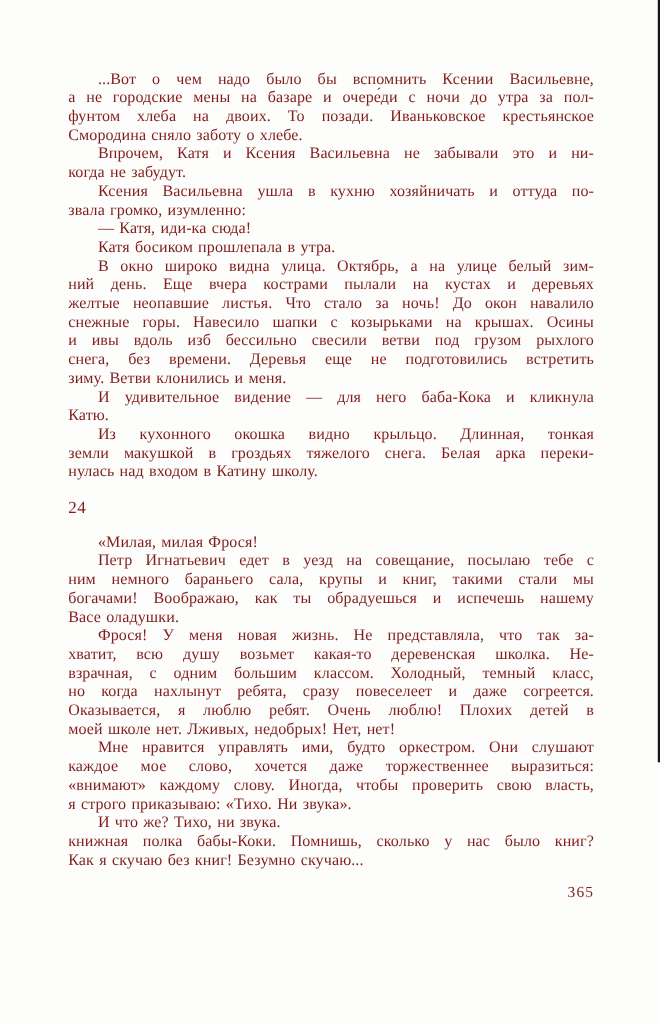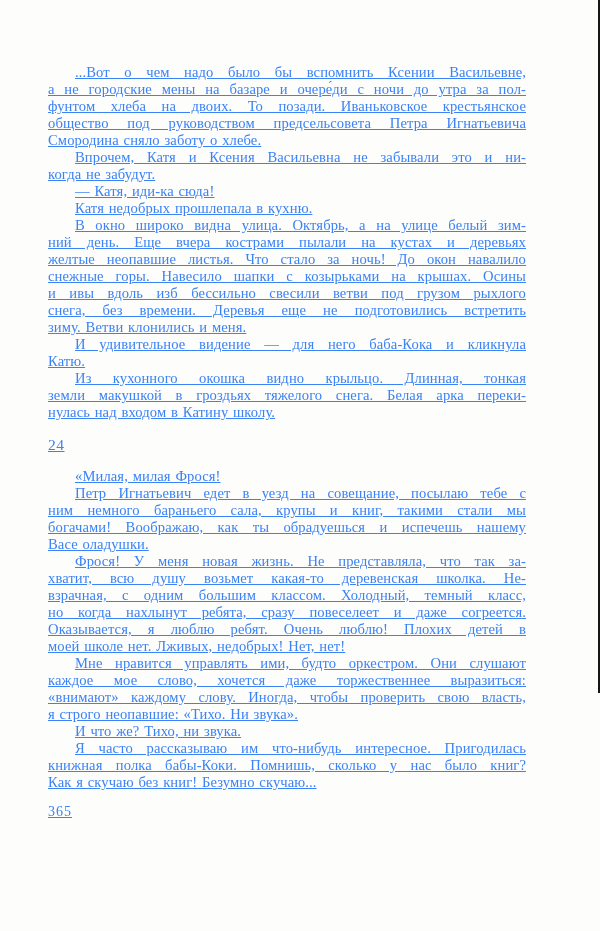--- a/index.html
+++ b/index.html
@@ -11,45 +11,44 @@
     position: relative;
     font-family: "Liberation Serif", "DejaVu Serif", serif;
   }
   .page {
     position: absolute;
     inset: 0;
     background: #fdfdfb;
   }
   .text-block {
     position: absolute;
-    left: 48px;
+    left: 62px;
     top: 64px;
     width: 478px;
-    color: #3b82f6;
+    color: #7f1d1d;
     font-size: 14.6px;
     line-height: 17px;
     letter-spacing: 0.1px;
-    text-decoration: underline;
   }
   .para { margin: 0; }
   .tl {
     text-align: justify;
     text-align-last: justify;
     word-spacing: 1px;
   }
   .tl.la { text-align-last: left; }
   .tl.fi { text-indent: 27px; }
   .chapter-heading {
     text-align: left;
     font-size: 15.5px;
     margin: 15px 0 15px 0;
     letter-spacing: 0.5px;
   }
   .page-number {
-    text-align: left;
+    text-align: right;
     font-size: 14px;
     margin-top: 12px;
     letter-spacing: 1px;
   }
   .scan-border {
     position: absolute;
     top: 0;
     right: 0;
     width: 2px;
     height: 693px;
@@ -60,36 +59,39 @@
 <body>
 
 <div class="page">
 
   <div class="text-block">
 
     <div class="para">
       <div class="tl fi">...Вот о чем надо было бы вспомнить Ксении Васильевне,</div>
       <div class="tl">а не городские мены на базаре и очере́ди с ночи до утра за пол-</div>
       <div class="tl">фунтом хлеба на двоих. То позади. Иваньковское крестьянское</div>
-      <div class="tl">общество под руководством предсельсовета Петра Игнатьевича</div>
       <div class="tl la">Смородина сняло заботу о хлебе.</div>
     </div>
 
     <div class="para">
       <div class="tl fi">Впрочем, Катя и Ксения Васильевна не забывали это и ни-</div>
       <div class="tl la">когда не забудут.</div>
     </div>
 
+    <div class="para">
+      <div class="tl fi">Ксения Васильевна ушла в кухню хозяйничать и оттуда по-</div>
+      <div class="tl la">звала громко, изумленно:</div>
+    </div>
 
     <div class="para">
       <div class="tl fi la">— Катя, иди-ка сюда!</div>
     </div>
 
     <div class="para">
-      <div class="tl fi la">Катя недобрых прошлепала в кухню.</div>
+      <div class="tl fi la">Катя босиком прошлепала в утра.</div>
     </div>
 
     <div class="para">
       <div class="tl fi">В окно широко видна улица. Октябрь, а на улице белый зим-</div>
       <div class="tl">ний день. Еще вчера кострами пылали на кустах и деревьях</div>
       <div class="tl">желтые неопавшие листья. Что стало за ночь! До окон навалило</div>
       <div class="tl">снежные горы. Навесило шапки с козырьками на крышах. Осины</div>
       <div class="tl">и ивы вдоль изб бессильно свесили ветви под грузом рыхлого</div>
       <div class="tl">снега, без времени. Деревья еще не подготовились встретить</div>
       <div class="tl la">зиму. Ветви клонились и меня.</div>
@@ -125,29 +127,28 @@
       <div class="tl">взрачная, с одним большим классом. Холодный, темный класс,</div>
       <div class="tl">но когда нахлынут ребята, сразу повеселеет и даже согреется.</div>
       <div class="tl">Оказывается, я люблю ребят. Очень люблю! Плохих детей в</div>
       <div class="tl la">моей школе нет. Лживых, недобрых! Нет, нет!</div>
     </div>
 
     <div class="para">
       <div class="tl fi">Мне нравится управлять ими, будто оркестром. Они слушают</div>
       <div class="tl">каждое мое слово, хочется даже торжественнее выразиться:</div>
       <div class="tl">«внимают» каждому слову. Иногда, чтобы проверить свою власть,</div>
-      <div class="tl la">я строго неопавшие: «Тихо. Ни звука».</div>
+      <div class="tl la">я строго приказываю: «Тихо. Ни звука».</div>
     </div>
 
     <div class="para">
       <div class="tl fi la">И что же? Тихо, ни звука.</div>
     </div>
 
     <div class="para">
-      <div class="tl fi">Я часто рассказываю им что-нибудь интересное. Пригодилась</div>
       <div class="tl">книжная полка бабы-Коки. Помнишь, сколько у нас было книг?</div>
       <div class="tl la">Как я скучаю без книг! Безумно скучаю...</div>
     </div>
 
     <div class="page-number">365</div>
 
   </div>
 
   <div class="scan-border"></div>
 

